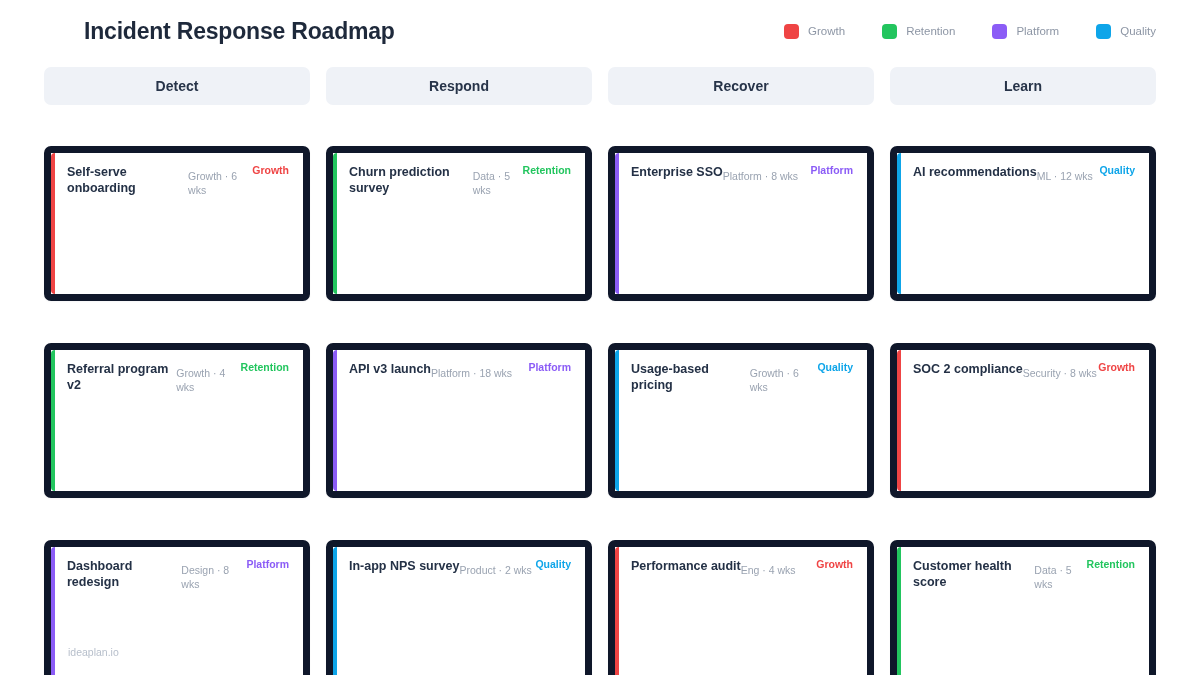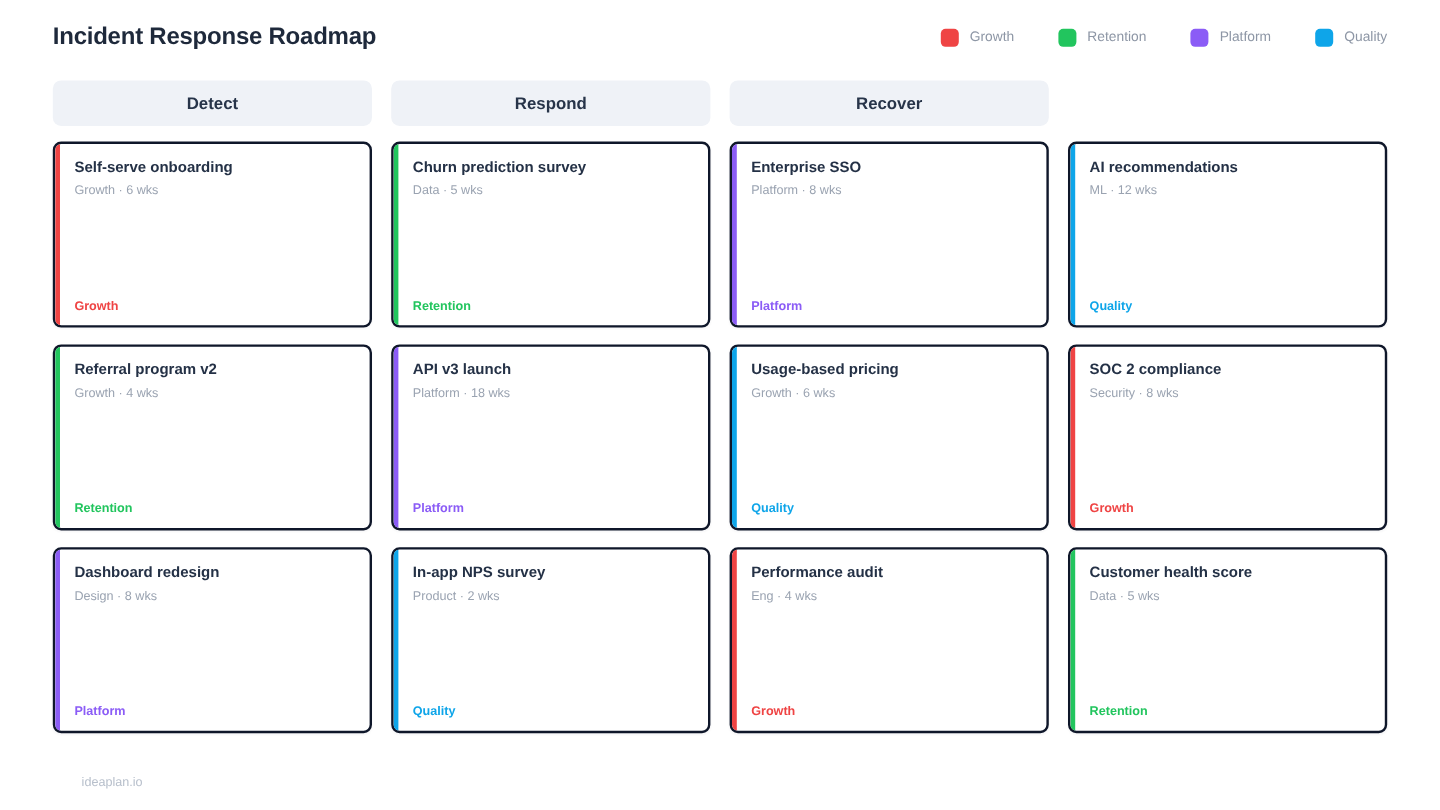--- a/index.html
+++ b/index.html
@@ -26,25 +26,26 @@
   
   .topbar {
     height: 58px;
     display: flex;
     align-items: center;
     justify-content: space-between;
     padding-top: 4px;
   }
 
   .page-title {
-    font-size: 20px;
+    font-size: 23px;
     font-weight: bold;
     color: #1e293b;
     letter-spacing: -0.2px;
     white-space: nowrap;
+    margin-left: 40px;
   }
 
   .legend {
     display: flex;
     align-items: center;
     gap: 0px;
   }
 
   .legend-item {
     display: flex;
@@ -96,27 +97,28 @@
     display: flex;
     flex-direction: column;
     gap: 14px;
     margin-top: 13px;
   }
 
   .card {
     position: relative;
     height: 155px;
     background: #ffffff;
-    border: 2px solid #0f172a;
+    border: 7px solid #0f172a;
     border-radius: 7px;
     box-shadow: 0 1px 2px rgba(15, 23, 42, 0.04);
     padding: 12px 14px 11px 16px;
     display: flex;
-    flex-direction: column;
+    flex-direction: row;
     overflow: hidden;
+    margin-top: 28px;
   }
 
   .card-accent {
     position: absolute;
     left: 0;
     top: 0;
     bottom: 0;
     width: 4px;
     border-top-left-radius: 6px;
     border-bottom-left-radius: 6px;
@@ -254,20 +256,21 @@
           <div class="card">
             <div class="card-accent" style="background: rgb(239, 68, 68);"></div>
             <div class="card-title">Performance audit</div>
             <div class="card-meta">Eng · 4 wks</div>
             <div class="card-spacer"></div>
             <div class="card-tag" style="color: rgb(239, 68, 68);">Growth</div>
           </div>
         </div>
       </div>
       <div class="column">
+        <div class="column-header">Learn</div>
         <div class="cards">
           <div class="card">
             <div class="card-accent" style="background: rgb(14, 165, 233);"></div>
             <div class="card-title">AI recommendations</div>
             <div class="card-meta">ML · 12 wks</div>
             <div class="card-spacer"></div>
             <div class="card-tag" style="color: rgb(14, 165, 233);">Quality</div>
           </div>
           <div class="card">
             <div class="card-accent" style="background: rgb(239, 68, 68);"></div>

